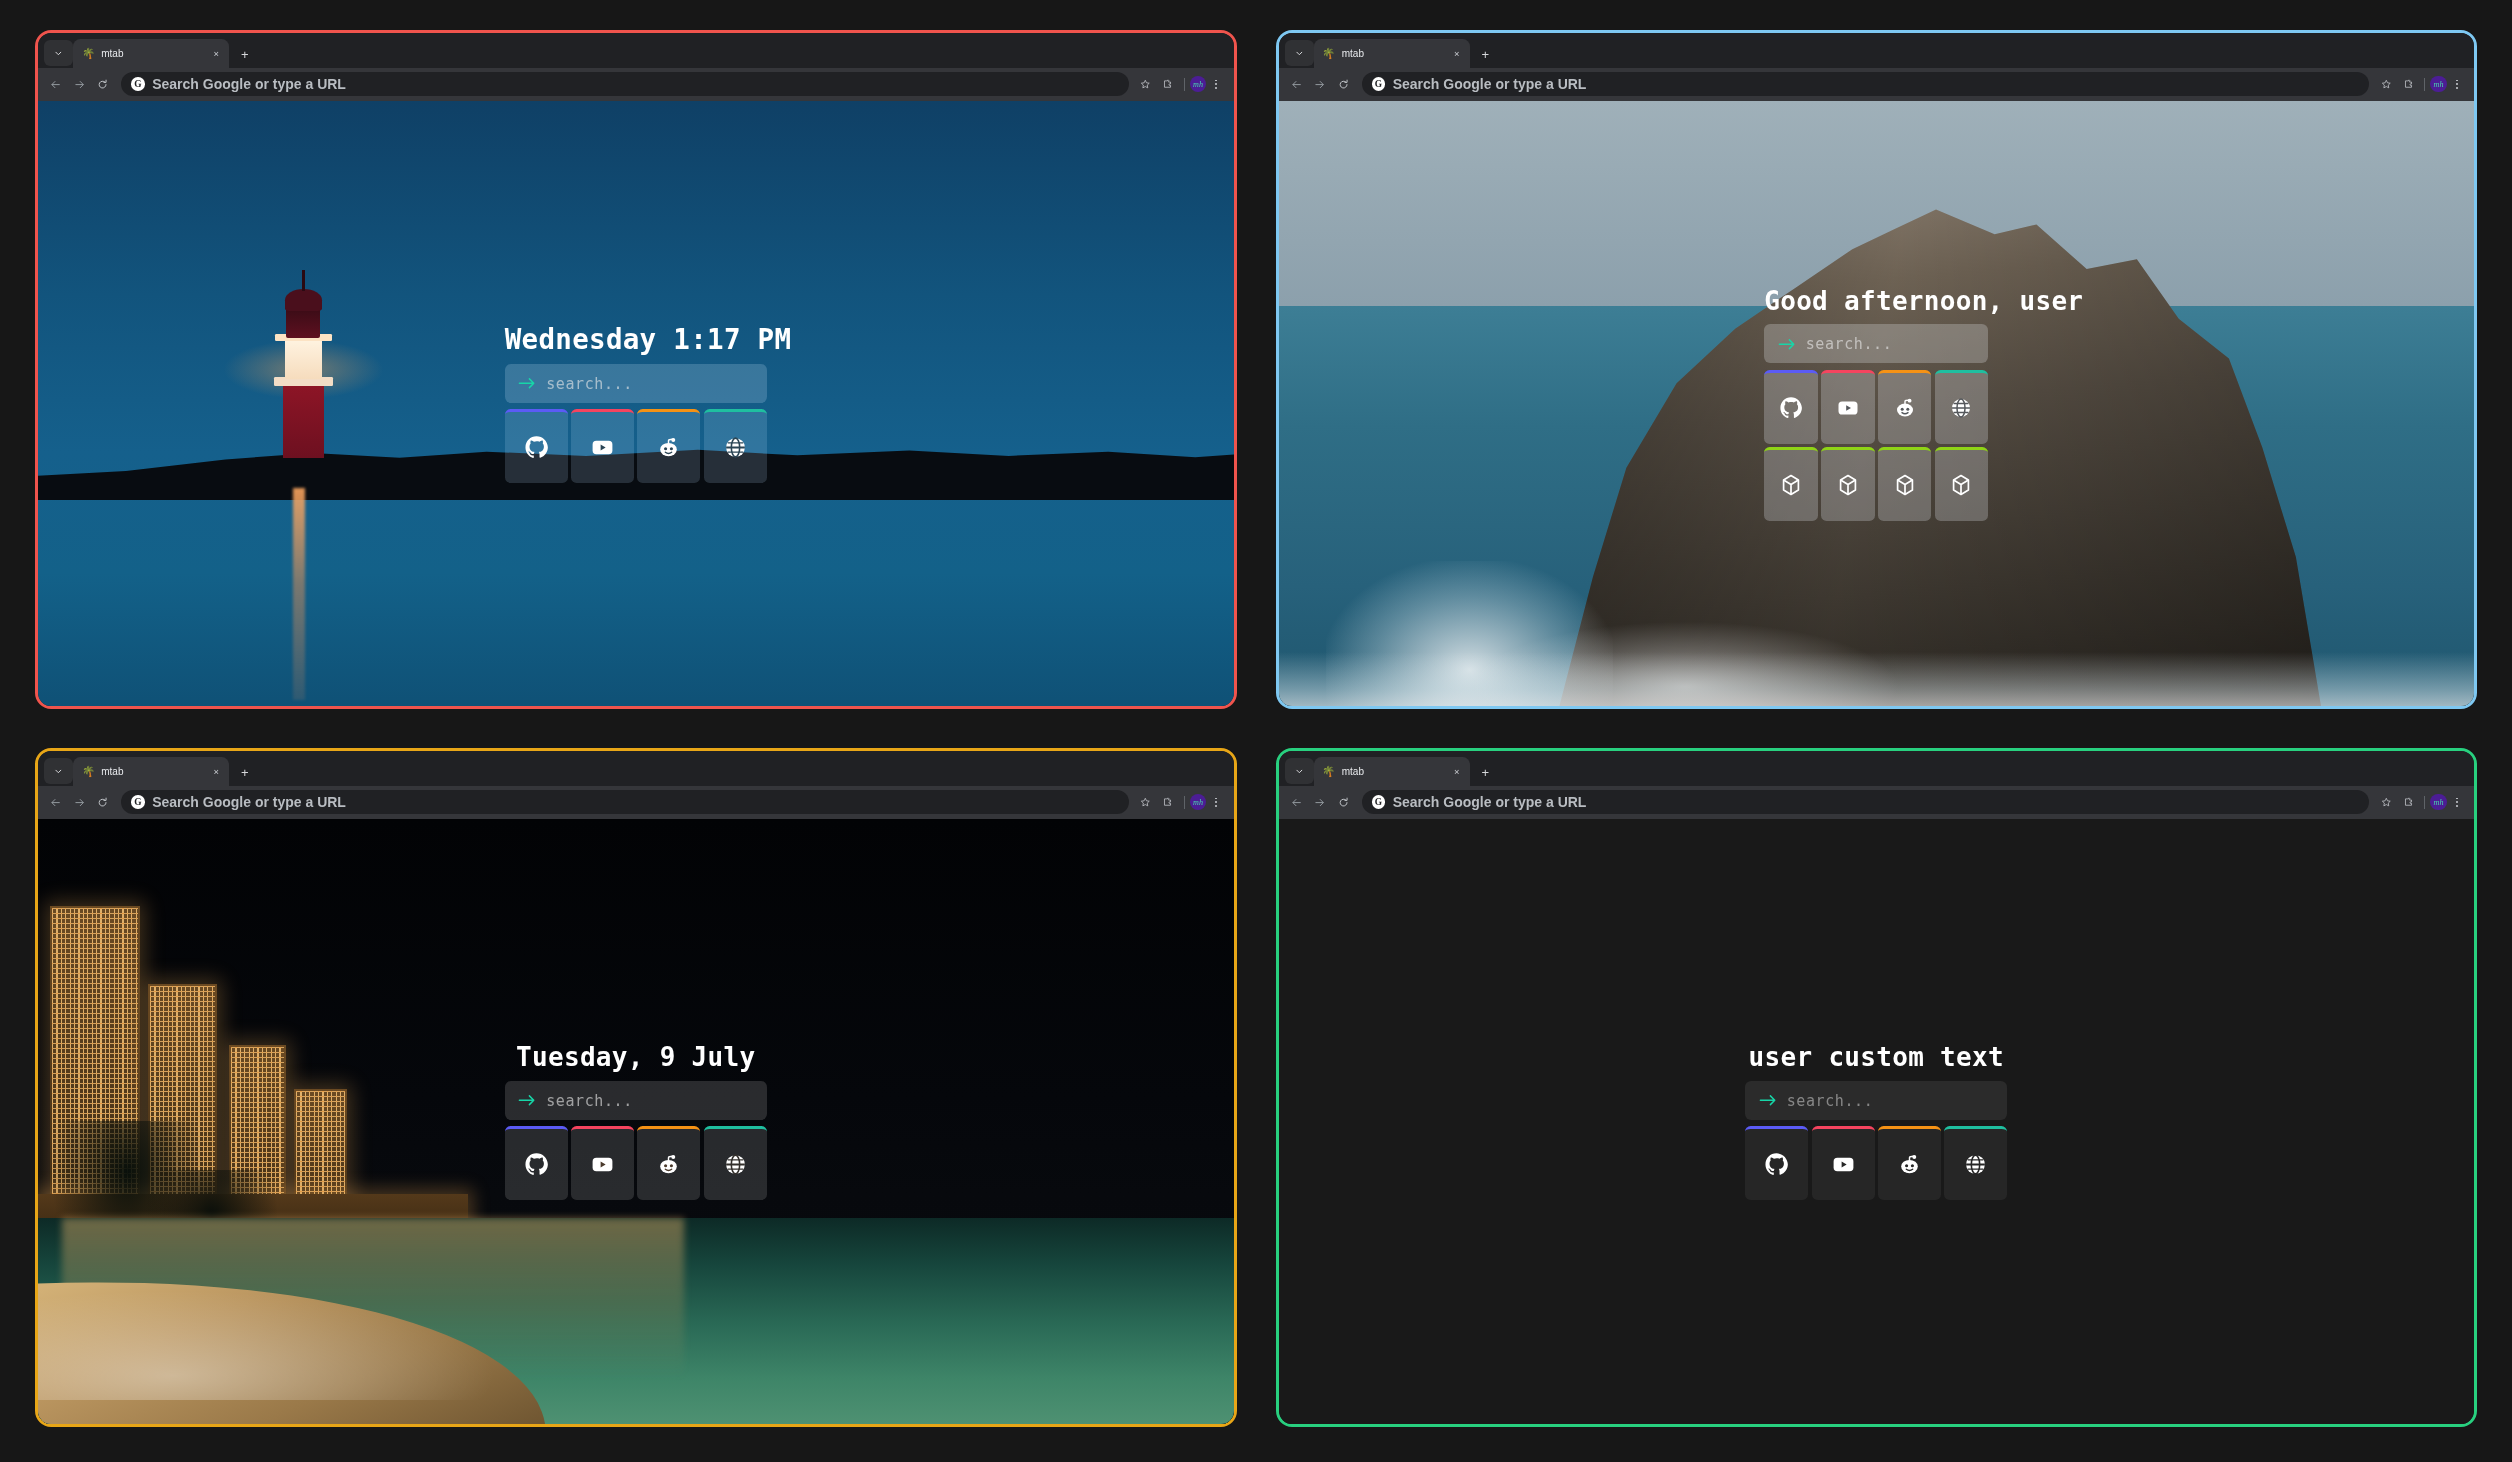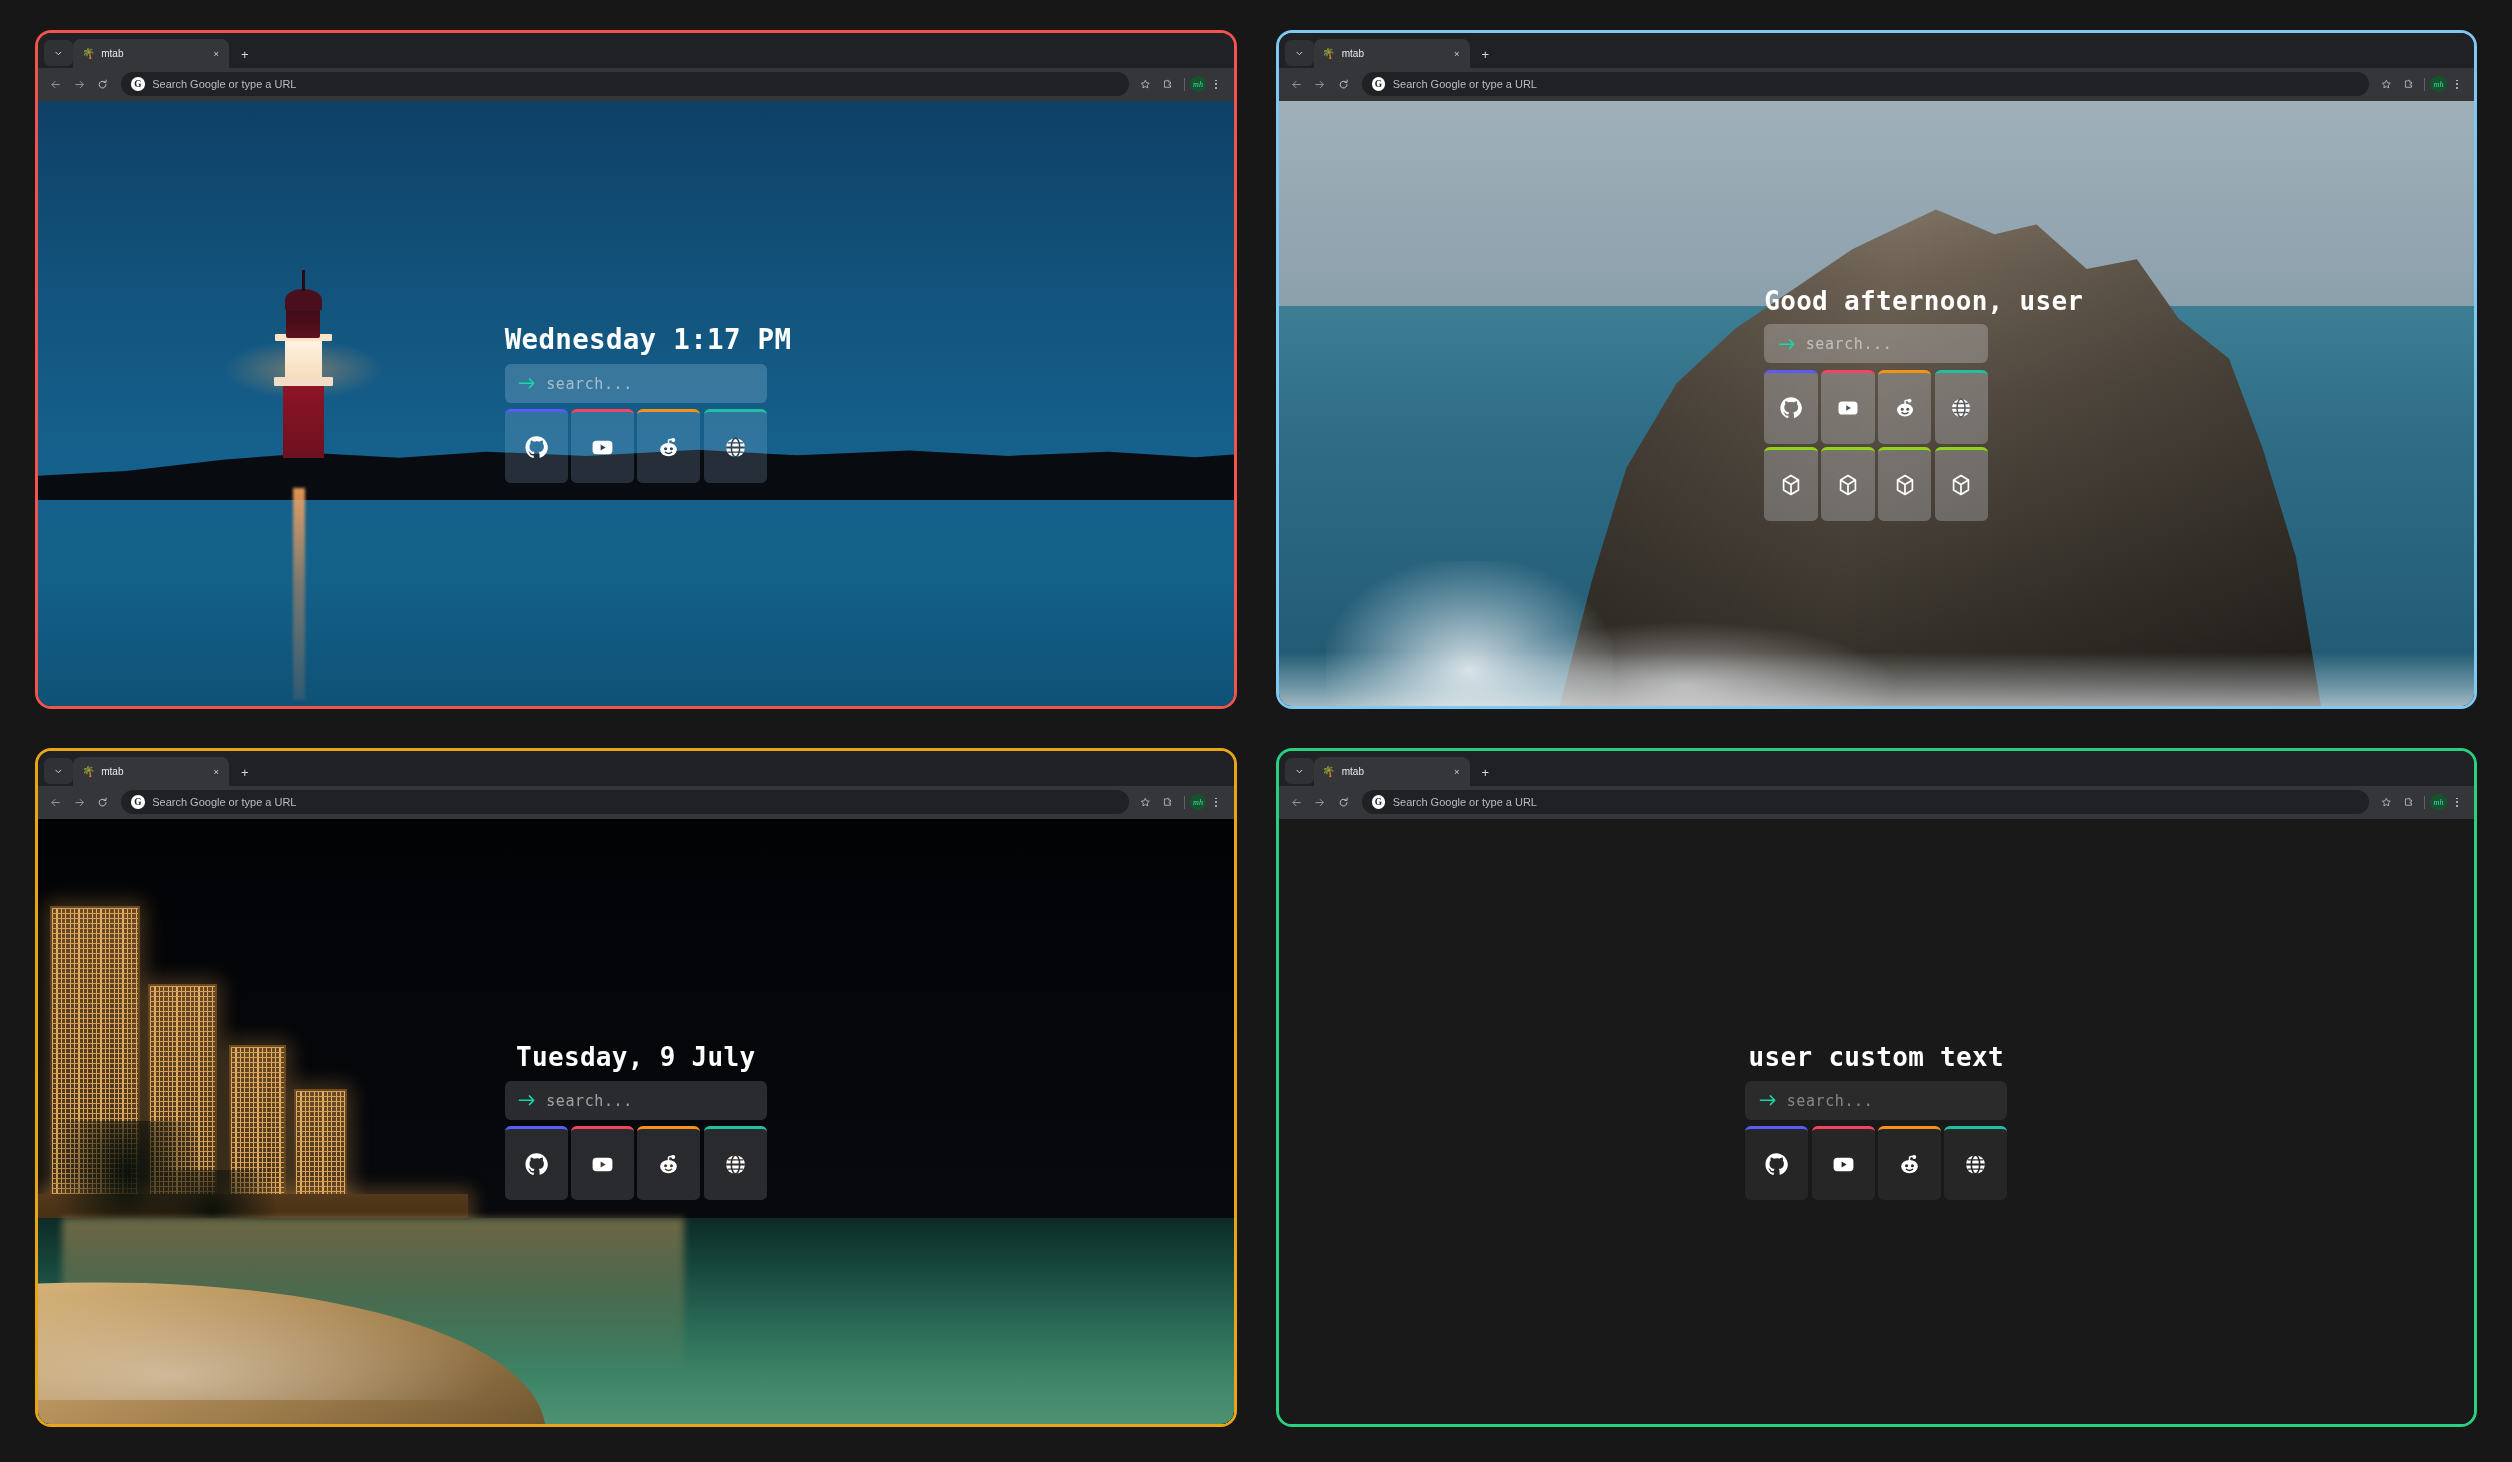--- a/index.html
+++ b/index.html
@@ -121,30 +121,31 @@
     width: 13.7px; height: 13.7px; border-radius: 50%;
     background: #fff;
     display: flex; align-items: center; justify-content: center;
     color: #202124;
     font-size: 9.4px; font-weight: bold;
     font-family: "Liberation Serif", serif;
     flex: 0 0 auto;
   }
   .omni-text {
     color: #b9bdc2;
-    font-size: 11px;
+    font-size: 14px;
     white-space: nowrap;
     overflow: hidden;
     text-overflow: ellipsis;
+    font-weight: bold;
   }
   .tb-right { display: flex; align-items: center; gap: 1.2px; flex: 0 0 auto; margin-left: 3.7px; }
   .tb-divider { width: 0.6px; height: 12.5px; background: #5f6368; margin: 0 4.4px; }
   .avatar {
     width: 16.2px; height: 16.2px; border-radius: 50%;
-    background: #14532d;
+    background: #4c1d95;
     display: flex; align-items: center; justify-content: center;
     color: #4ad6b0;
     font-size: 8.1px;
     font-style: italic;
     font-family: "Liberation Serif", serif;
     flex: 0 0 auto;
   }
   .kebab {
     width: 17.5px; height: 17.5px;
     display: flex; flex-direction: column; align-items: center; justify-content: center;

